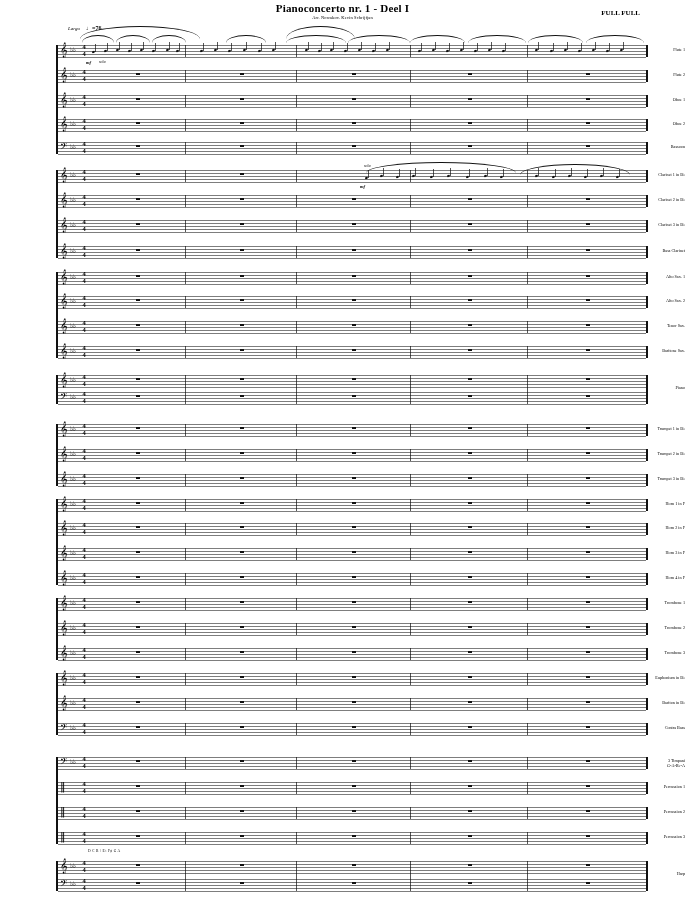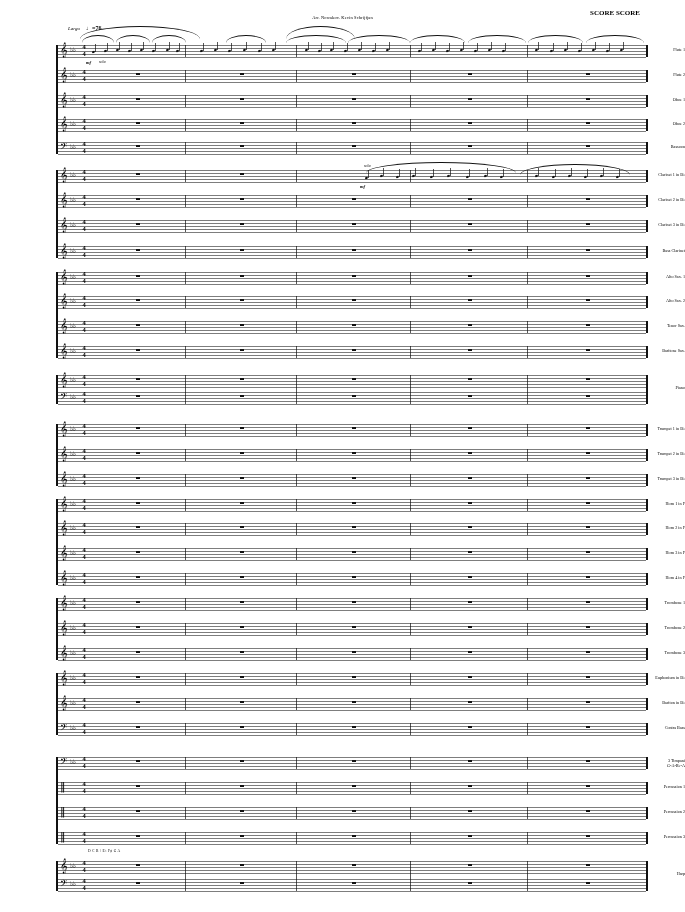--- a/index.html
+++ b/index.html
@@ -205,22 +205,23 @@
     font-size: 3.6px;
     letter-spacing: 0.3px;
     font-family: "Liberation Serif", serif;
   }
 </style>
 </head>
 <body>
 
 <div class="page">
 
+  <div class="title">Pianoconcerto nr. 1 - Deel I</div>
   <div class="subtitle">Arr. Nowakov. Kevin Schrijfjan</div>
-  <div class="fullscore">SCORE SCORE</div>
+  <div class="fullscore">FULL FULL</div>
   <div class="tempo">Largo</div>
   <div class="tempo-mark">♩=76</div>
 
   <div class="score" id="score">
       <div class="stave" style="top: 45px;">
         <div class="line l0"></div>
         <div class="line l1"></div>
         <div class="line l2"></div>
         <div class="line l3"></div>
         <div class="line l4"></div>

